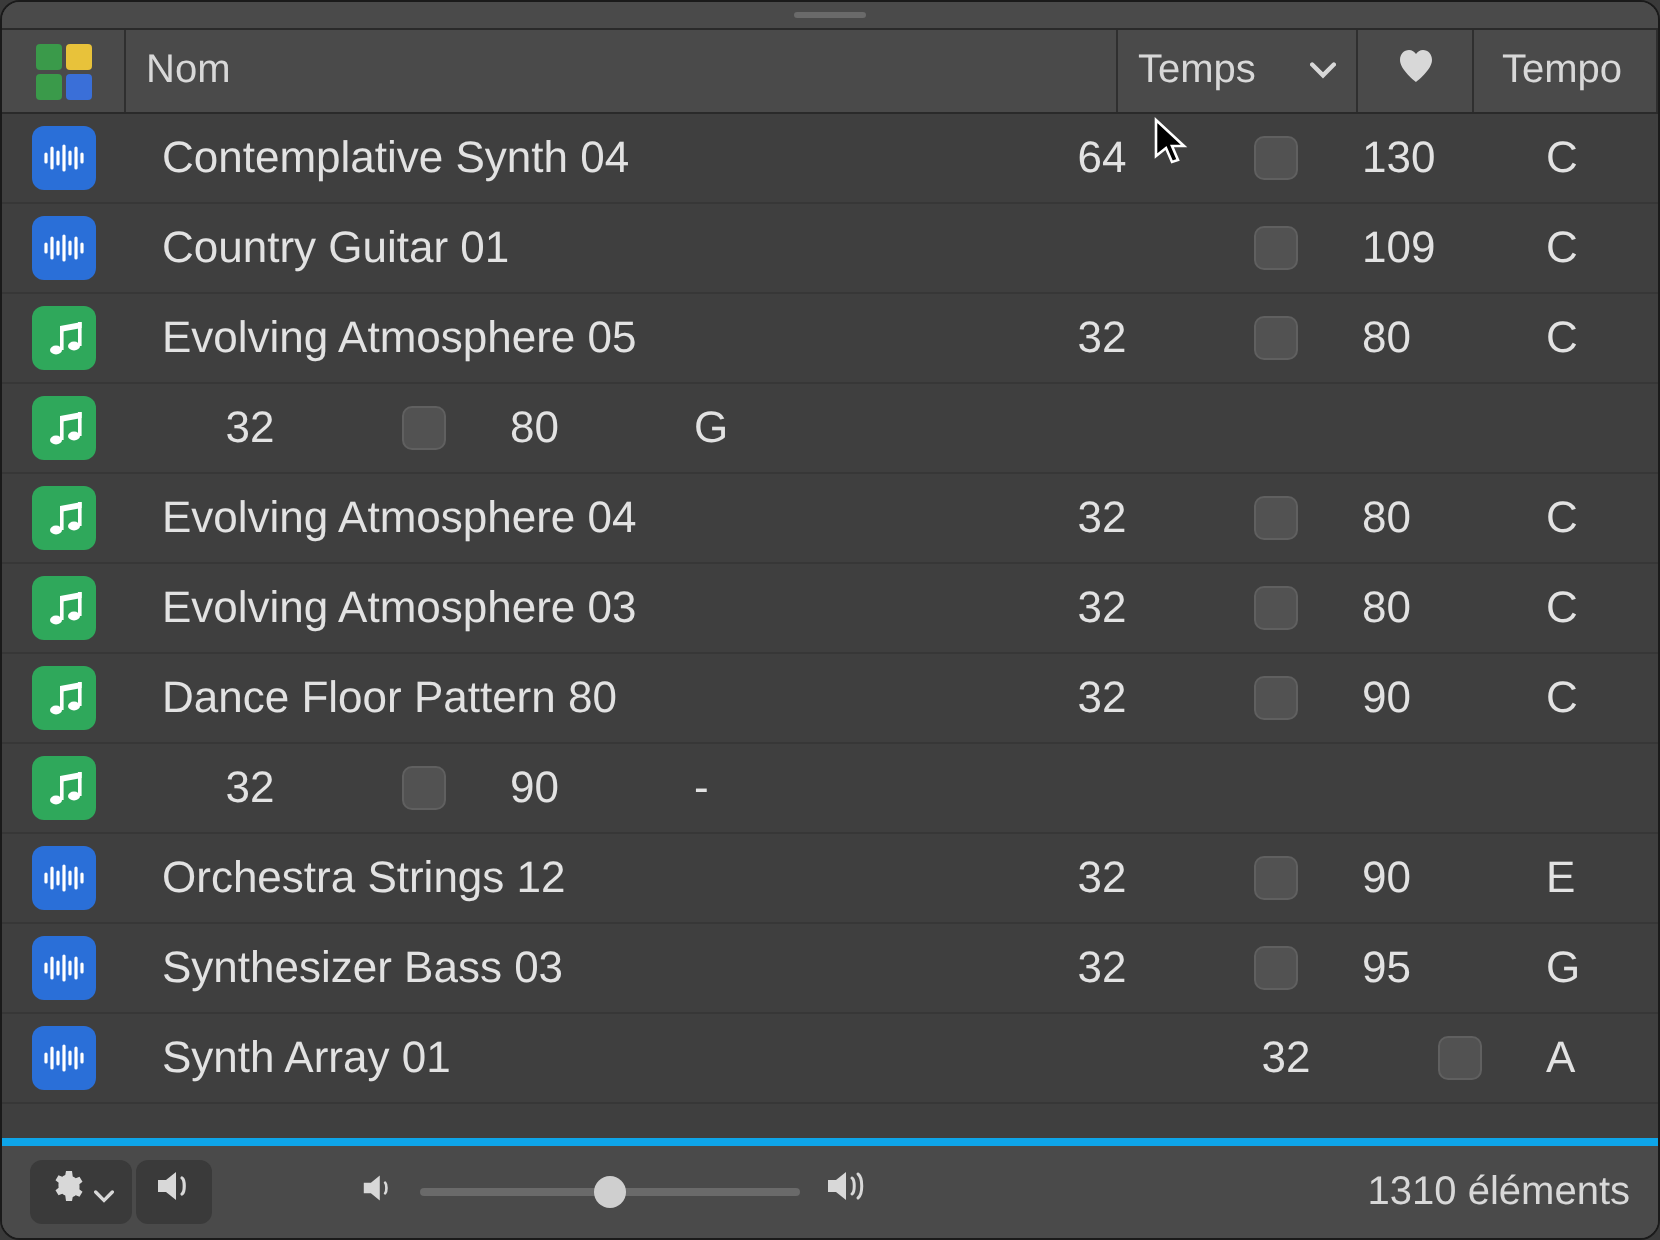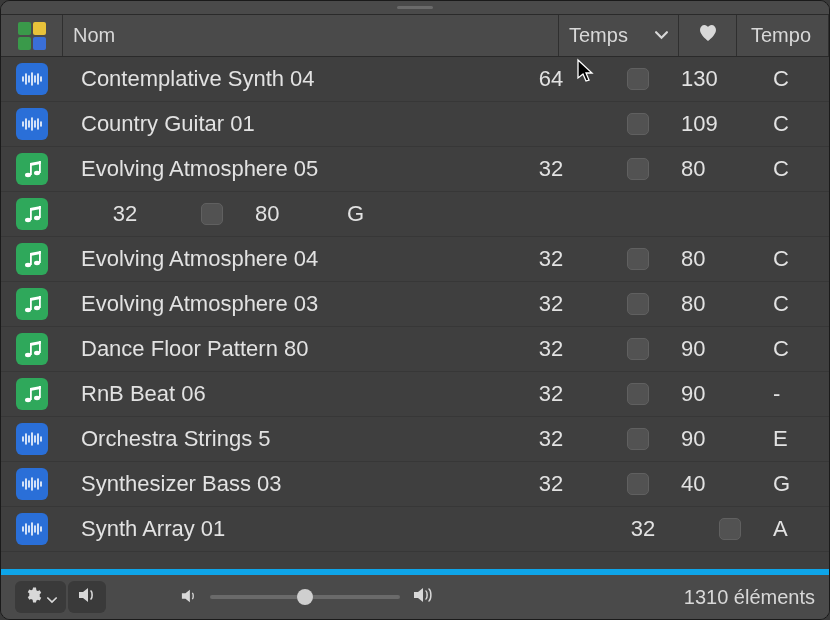--- a/index.html
+++ b/index.html
@@ -89,21 +89,21 @@
     .checkbox {
       width: 22px;
       height: 22px;
       background: #525252;
       border-radius: 5px;
       border: 1px solid #606060;
     }
     .footer {
       height: 50px;
       background: #4a4a4a;
-      border-top: 6px solid #0ea5e9;
+      border-top: 4px solid #0ea5e9;
       display: flex;
       align-items: center;
       padding: 0 14px;
       color: #d8d8d8;
       font-size: 20px;
       gap: 2px;
     }
     .footer-btn {
       background: #3a3a3a;
       border-radius: 6px;
@@ -404,23 +404,20 @@
               <g fill="#fff">
                 <ellipse cx="6" cy="16" rx="3" ry="2.2"></ellipse>
                 <ellipse cx="15" cy="14" rx="3" ry="2.2"></ellipse>
                 <rect x="8" y="4" width="1.8" height="12"></rect>
                 <rect x="17" y="2" width="1.8" height="12"></rect>
                 <path d="M8 4 L18.8 2 L18.8 5 L8 7 Z"></path>
               </g>
             </svg>
           </div>
         </div>
-        <div class="col col-name">
-          <span>RnB Beat 06</span>
-        </div>
         <div class="col col-beats">
           <span>32</span>
         </div>
         <div class="col col-fav">
           <div class="checkbox"></div>
         </div>
         <div class="col col-tempo">
           <span>90</span>
         </div>
         <div class="col col-key">
@@ -437,21 +434,21 @@
                 <line x1="8" y1="5" x2="8" y2="11"></line>
                 <line x1="11" y1="2" x2="11" y2="14"></line>
                 <line x1="14" y1="5" x2="14" y2="11"></line>
                 <line x1="17" y1="3" x2="17" y2="13"></line>
                 <line x1="20" y1="6" x2="20" y2="10"></line>
               </g>
             </svg>
           </div>
         </div>
         <div class="col col-name">
-          <span>Orchestra Strings 5</span>
+          <span>Orchestra Strings 12</span>
         </div>
         <div class="col col-beats">
           <span>32</span>
         </div>
         <div class="col col-fav">
           <div class="checkbox"></div>
         </div>
         <div class="col col-tempo">
           <span>90</span>
         </div>
@@ -478,21 +475,21 @@
         <div class="col col-name">
           <span>Synthesizer Bass 03</span>
         </div>
         <div class="col col-beats">
           <span>32</span>
         </div>
         <div class="col col-fav">
           <div class="checkbox"></div>
         </div>
         <div class="col col-tempo">
-          <span>40</span>
+          <span>95</span>
         </div>
         <div class="col col-key">
           <span>G</span>
         </div>
       </div>
       <div class="row">
         <div class="col col-icon">
           <div class="loop-icon loop-audio">
             <svg width="22" height="16" viewBox="0 0 22 16">
               <g stroke="#fff" stroke-width="1.6" stroke-linecap="round">

